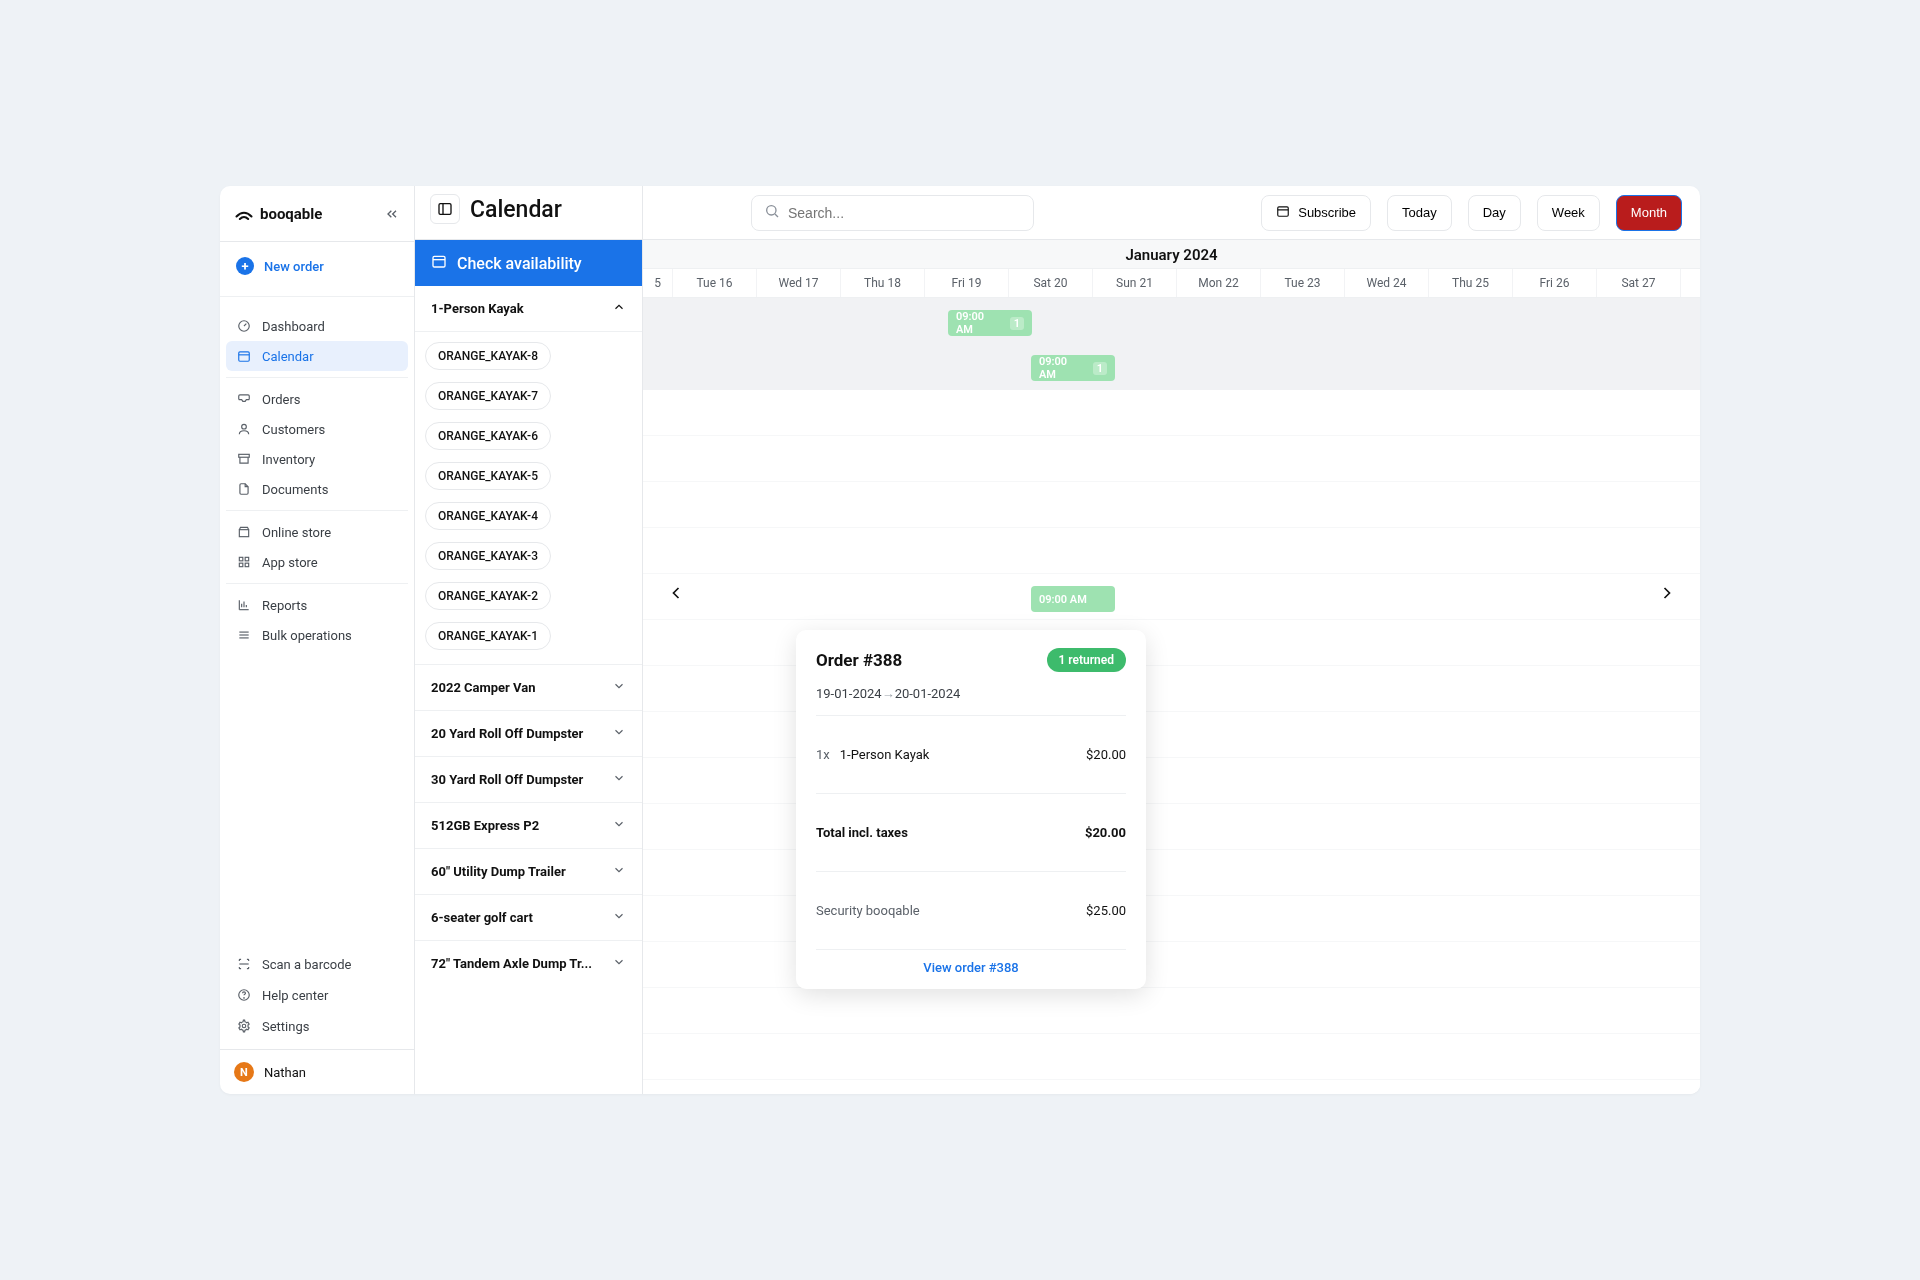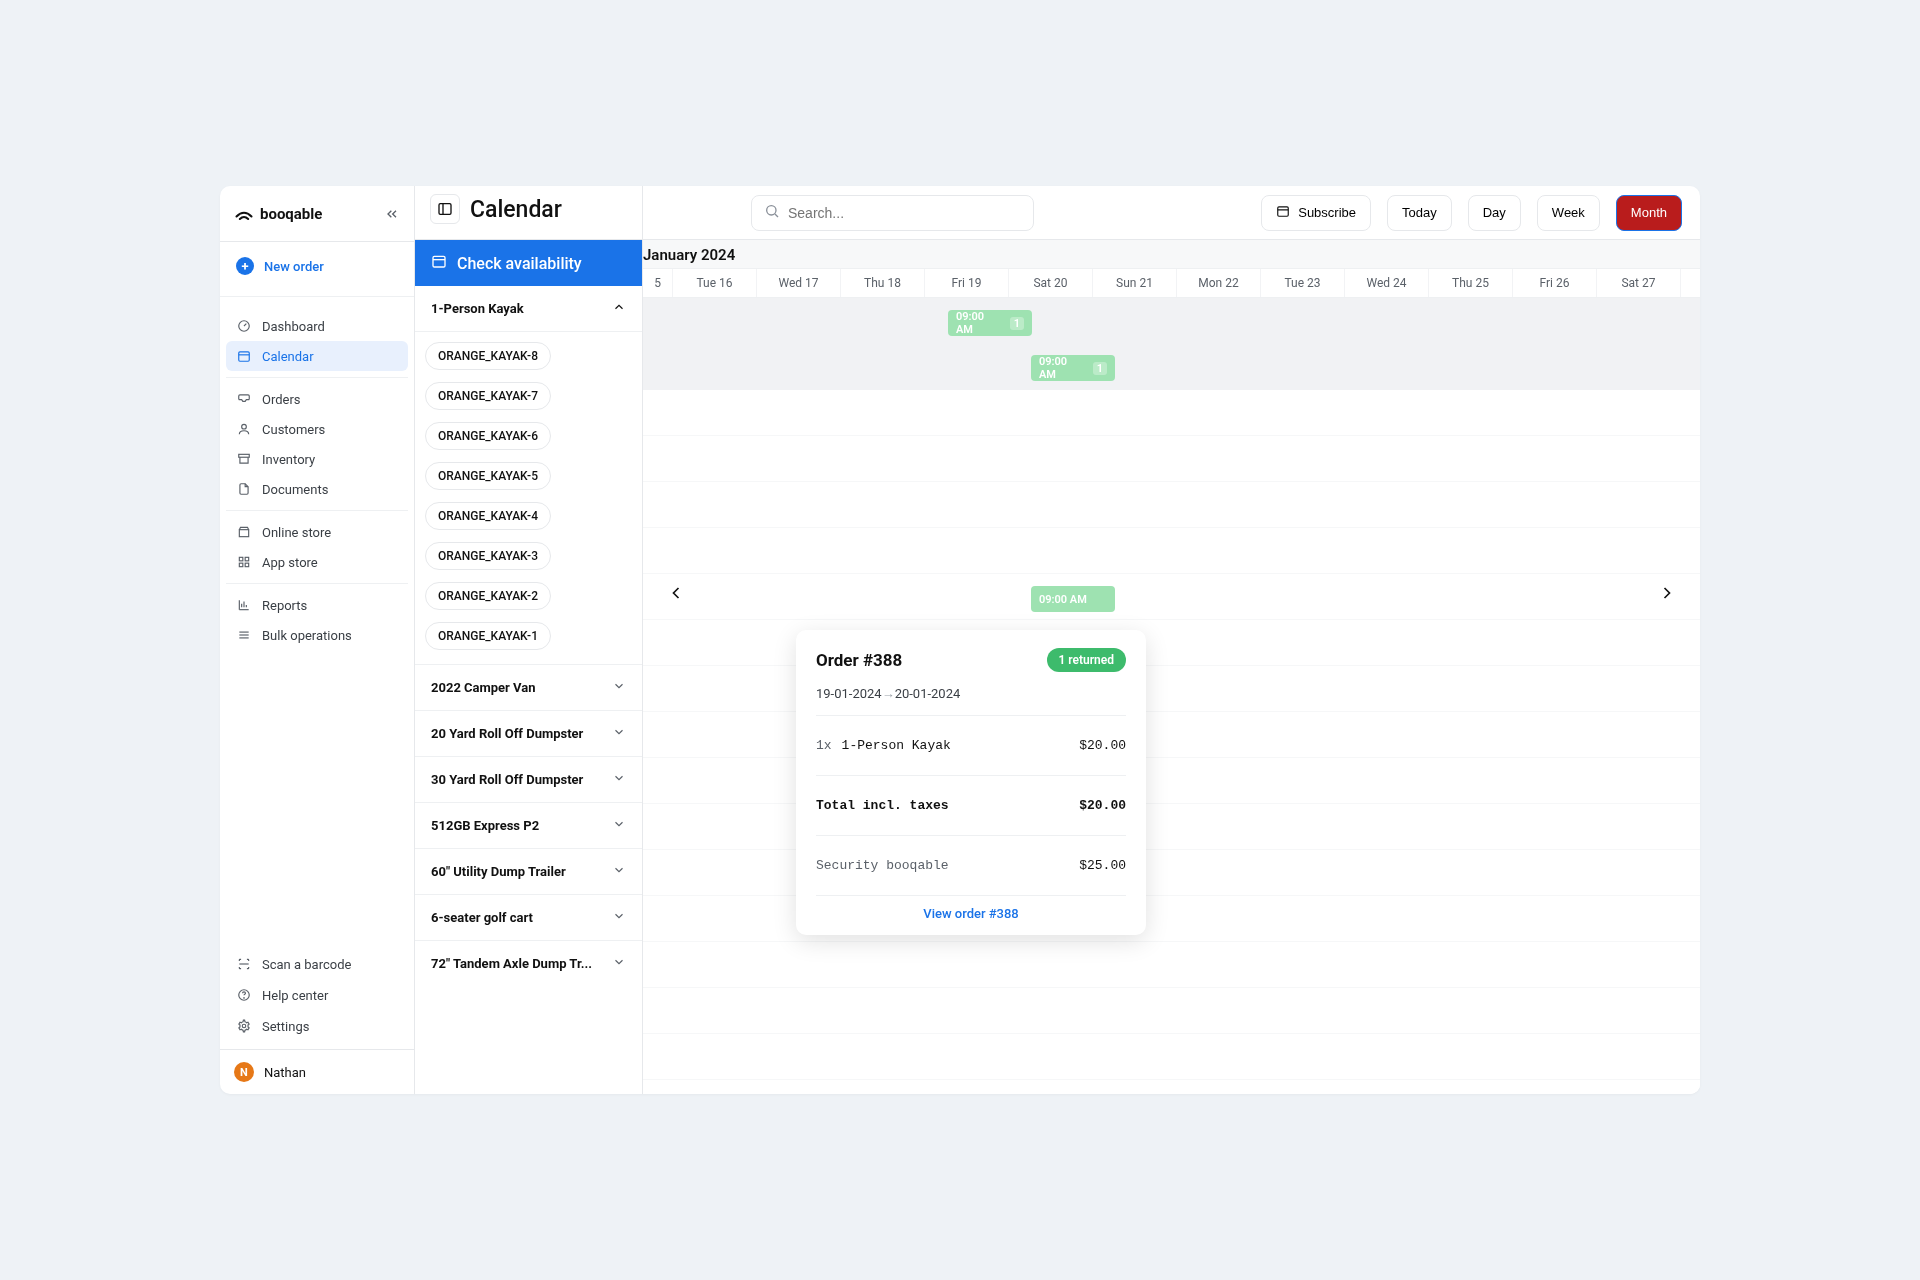--- a/index.html
+++ b/index.html
@@ -146,21 +146,21 @@
   .search input { border:none;outline:none;font-size:14px;color:#0369a1;width:100%; background:transparent;}
   .topbar-spacer { flex:1; }
   .btn {
     height:36px;border:1px solid #e6e8eb;border-radius:8px;
     padding:0 14px;display:flex;align-items:center;gap:8px;
     font-size:13px;font-weight:500;background:#fff;cursor:pointer;
   }
   .btn.primary { background:#b91c1c;color:#fff;border-color:#1a73e8; }
 
   .month-header {
-    text-align:left; font-size:15px; font-weight:600;
+    text-align:center; font-size:15px; font-weight:600;
     padding:6px 0 4px 0; background:#f7f8f9; border-bottom:1px solid #eef0f2;
   }
   .day-header {
     display:flex; background:#fff; border-bottom:1px solid #eef0f2;
   }
   .day-header .day {
     flex:0 0 84px; text-align:center; font-size:12px; color:#5b6169;
     padding:7px 0; border-right:1px solid #f2f3f5;
   }
   .day-header .day:first-child { flex:0 0 30px; }
@@ -199,21 +199,21 @@
     background:#fff; border-radius:10px;
     box-shadow:0 6px 24px rgba(0,0,0,0.12);
     padding:18px 20px 12px 20px;
     font-size:13px;
   }
   .popover .hdr { display:flex;align-items:center;justify-content:space-between;margin-bottom:14px; }
   .popover .hdr h3 { font-size:17px;font-weight:700; }
   .status-pill { background:#3dbb6c;color:#fff;border-radius:14px;padding:5px 12px;font-size:12px;font-weight:600; }
   .date-row { display:flex;align-items:center;justify-content:flex-start;color:#3a3f45;font-size:13px;margin-bottom:14px; }
   .date-row .arrow { color:#9ba1a9; }
-  .line { display:flex;justify-content:space-between;padding:22px 0;border-top:1px solid #eef0f2;font-family:Liberation Mono, monospace; }
+  .line { display:flex;justify-content:space-between;padding:31px 0;border-top:1px solid #eef0f2; }
   .line.first { border-top:1px solid #eef0f2; }
   .line .left { display:flex;gap:10px; color:#5b6169;}
   .line.total .left, .line.total .right { font-weight:700; color:#111;}
   .view-link { text-align:center;color:#1a73e8;font-weight:500;padding:10px 0 2px 0;cursor:pointer; border-top:1px solid #eef0f2; }
   
   .title-overlay {
     position:absolute; top:8px; left:210px; display:flex;align-items:center;gap:10px;
     z-index:5;
   }
   .title-overlay h1 { font-size:23px; font-weight:500; }

